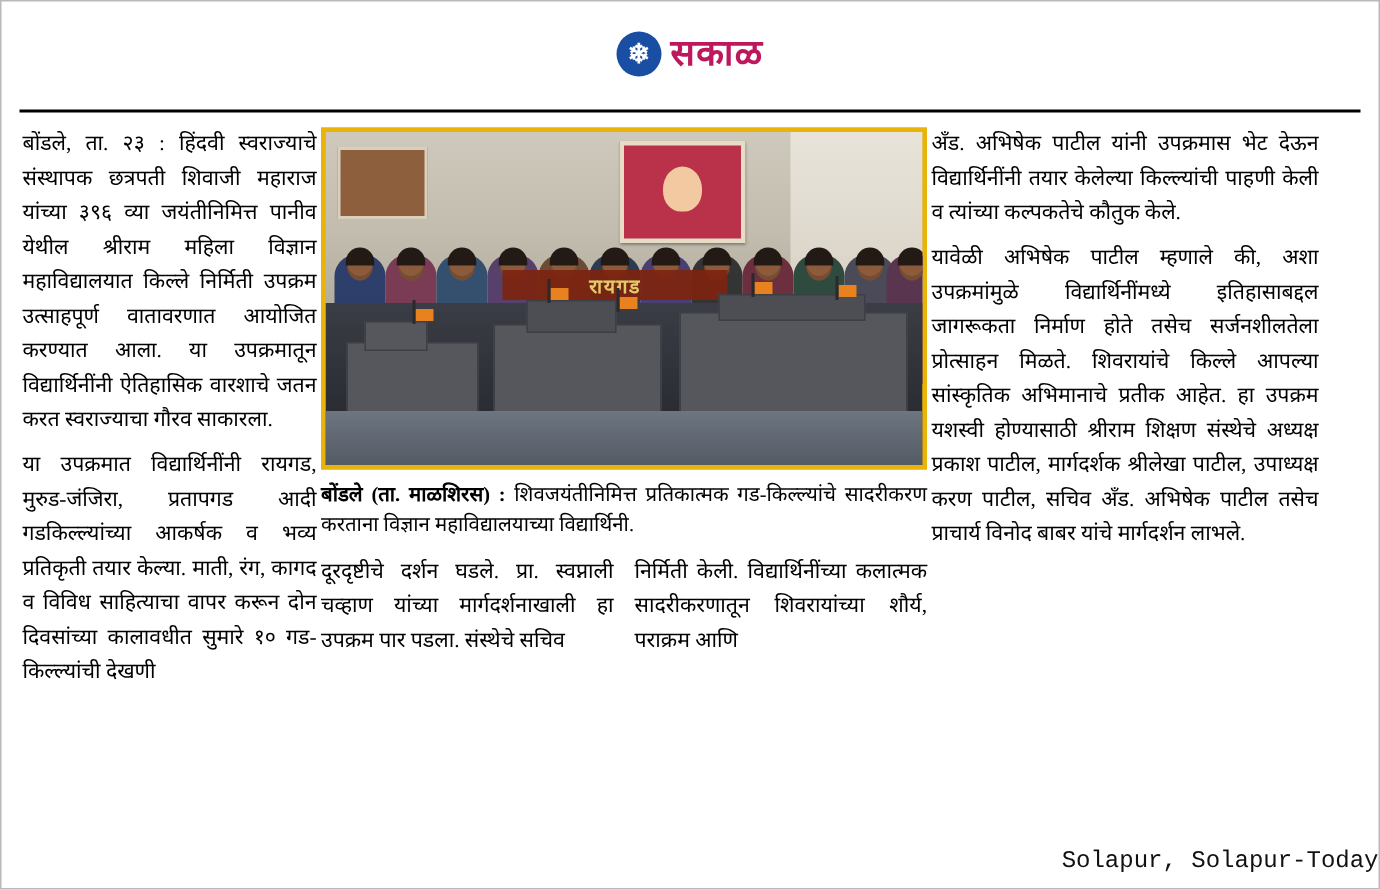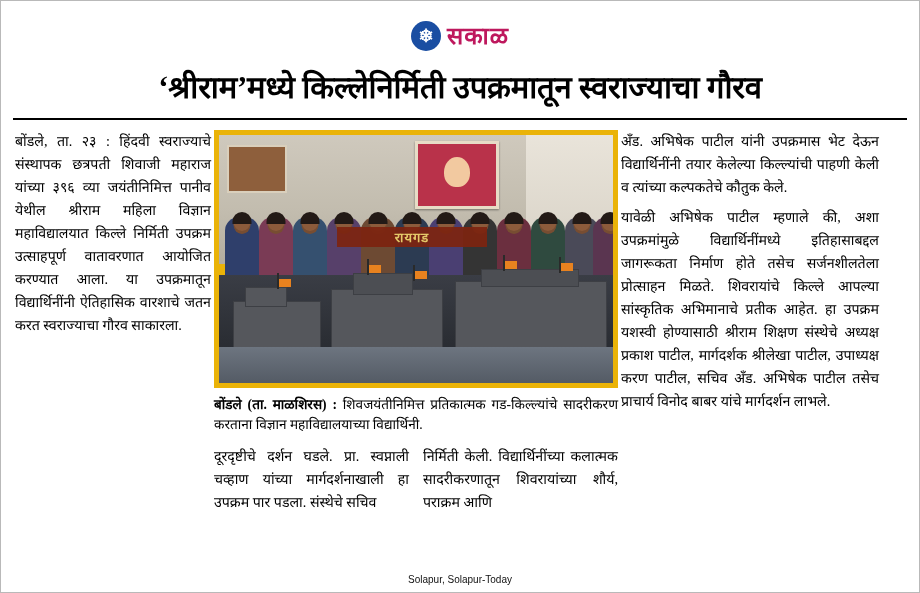--- a/index.html
+++ b/index.html
@@ -97,25 +97,25 @@
     font-size: 14.2px;
     line-height: 1.62;
   }
   p.body-para {
     margin: 0 0 7px 0;
   }
 
   
   .photo {
     width: 404px;
-    height: 258px;
+    height: 228px;
     position: relative;
     overflow: hidden;
     background: #eab308;
-    border: 5px solid #eab308;
+    border: 3px solid #eab308;
     box-sizing: border-box;
   }
   
   .ph-wall {
     position: absolute; left:0; top:0; width:100%; height:52%;
     background: linear-gradient(180deg,#cfc9bd 0%, #c2bcae 60%, #b3ad9f 100%);
   }
   .ph-wall-right {
     position: absolute; right:0; top:0; width:22%; height:52%;
     background: linear-gradient(180deg,#e9e4da 0%, #d7d1c5 100%);
@@ -220,46 +220,46 @@
     margin-top: 9px;
     display: flex;
     gap: 14px;
   }
   .mid-col { width: 195px; }
 
   
   .footer {
     position: absolute;
     left: 0; right: 0; bottom: 6px;
-    text-align: center;
-    font-family: Liberation Sans, sans-serif;
-    font-size: 10px;
+    text-align: right;
+    font-family: Liberation Mono, monospace;
+    font-size: 16px;
     line-height: 1.35;
     color: #111;
   }
 </style>
 </head>
 <body>
 
 <div class="page">
 
   <div class="masthead">
     <div class="logo-wrap">
       <div class="logo-mark">❄</div>
       <div class="logo-text">सकाळ</div>
     </div>
   </div>
 
-  <div class="headline">‘श्रीराम’मध्ये किल्लेनिर्मिती उपक्रमातून स्वराज्याचा गौरव</div>
   <div class="rule"></div>
 
   <div class="columns">
 
     <div class="col col-left">
       <p class="body-para just dateline-para">बोंडले, ता. २३ : हिंदवी स्वराज्याचे संस्थापक छत्रपती शिवाजी महाराज यांच्या ३९६ व्या जयंतीनिमित्त पानीव येथील श्रीराम महिला विज्ञान महाविद्यालयात किल्ले निर्मिती उपक्रम उत्साहपूर्ण वातावरणात आयोजित करण्यात आला. या उपक्रमातून विद्यार्थिनींनी ऐतिहासिक वारशाचे जतन करत स्वराज्याचा गौरव साकारला.</p>
+      <p class="body-para just">या उपक्रमात विद्यार्थिनींनी रायगड, मुरुड-जंजिरा, प्रतापगड आदी गडकिल्ल्यांच्या आकर्षक व भव्य प्रतिकृती तयार केल्या. माती, रंग, कागद व विविध साहित्याचा वापर करून दोन दिवसांच्या कालावधीत सुमारे १० गड-किल्ल्यांची देखणी</p>
     </div>
 
     <div class="col col-mid">
 
       <div class="photo">
         <div class="ph-wall"></div>
         <div class="ph-wall-right"></div>
         <div class="ph-frame2"></div>
         <div class="ph-frame"></div>
 

